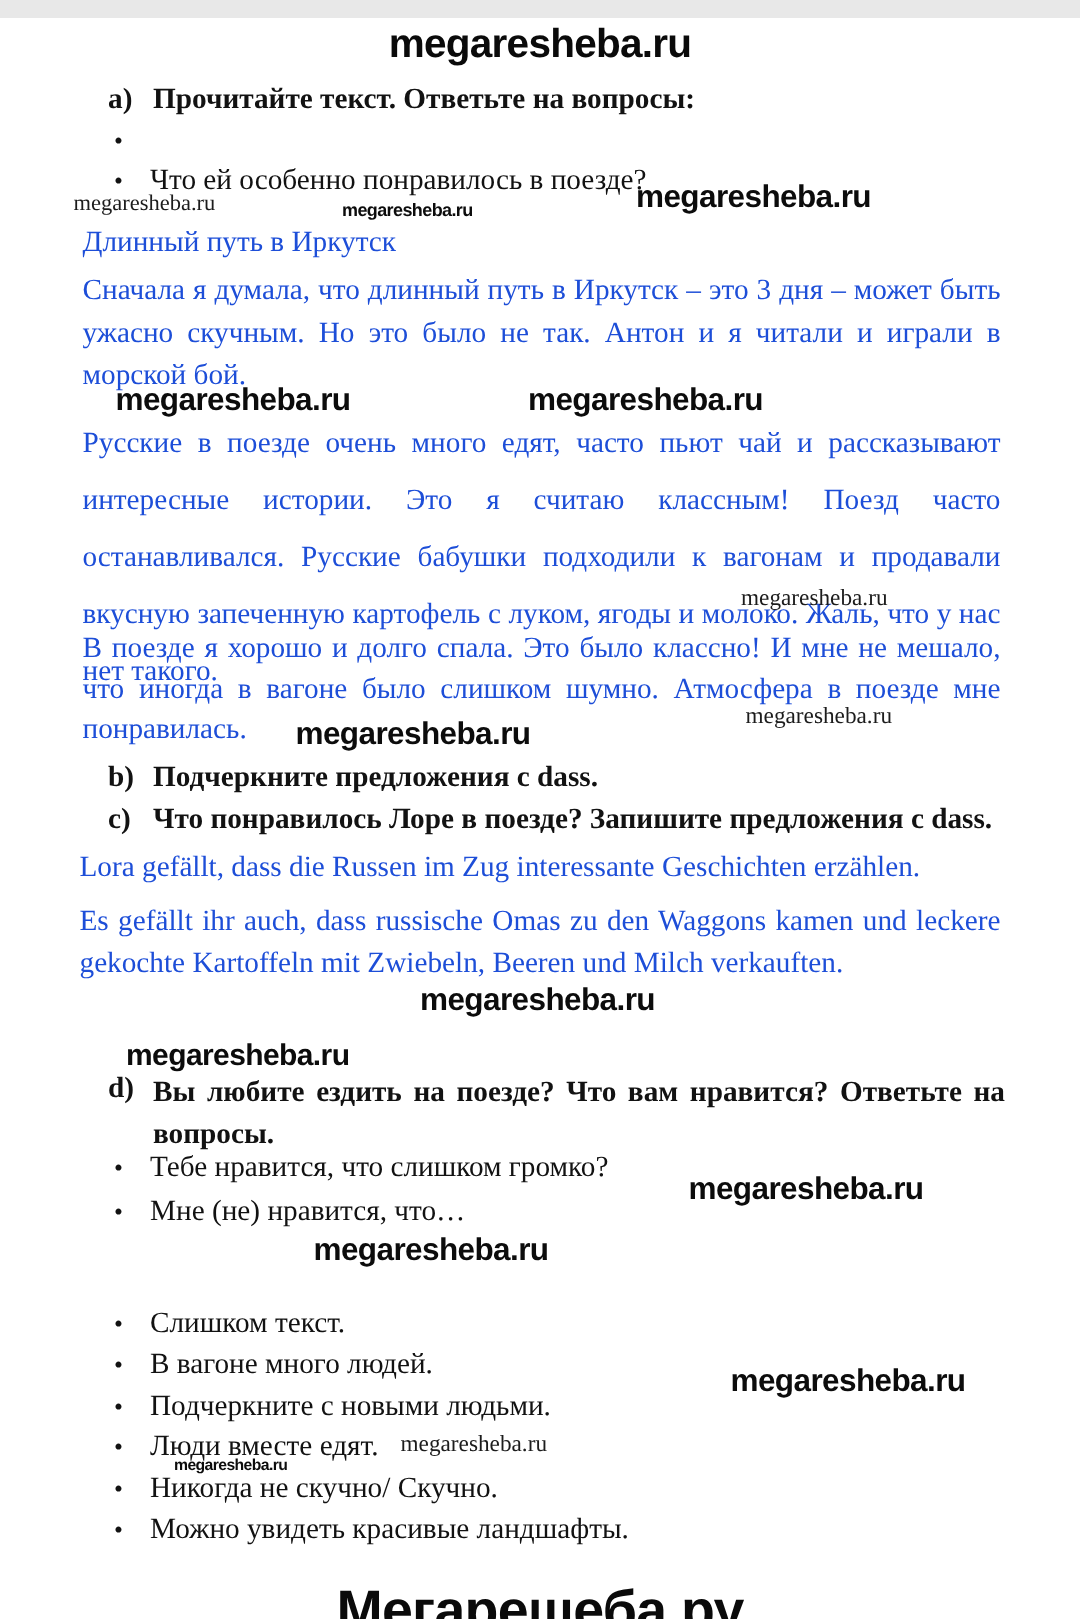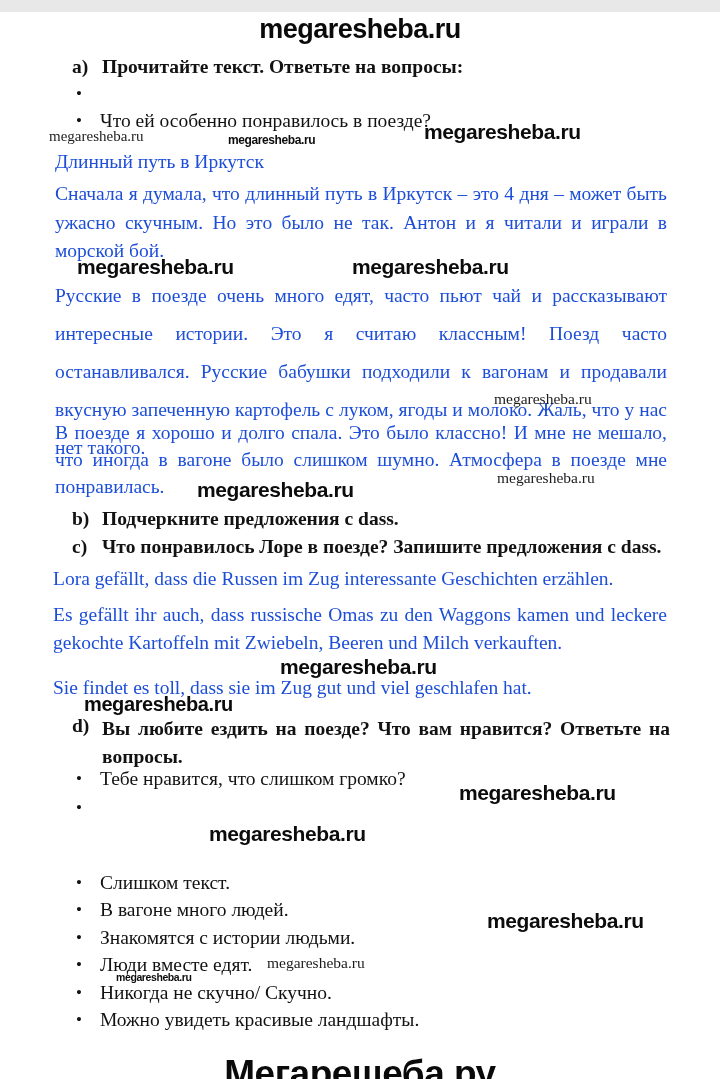--- a/index.html
+++ b/index.html
@@ -66,21 +66,21 @@
     <span class="dot">•</span>
     <span>Что ей особенно понравилось в поезде?</span>
   </div>
 
   <div class="abs wm-normal" style="left:49px; top:116px; font-size:15px;">megaresheba.ru</div>
   <div class="abs wm-bold" style="left:228px; top:121px; font-size:12px;">megaresheba.ru</div>
   <div class="abs wm-bold" style="left:424px; top:108px; font-size:21px;">megaresheba.ru</div>
 
   <div class="abs txt" style="left:55px; top:139px;">Длинный путь в Иркутск</div>
 
-  <div class="abs txt para p-lh1" style="left:55px; top:168px;">Сначала я думала, что длинный путь в Иркутск – это 4 дня – может быть ужасно скучным. Но это было не так. Антон и я читали и играли в морской бой.</div>
+  <div class="abs txt para p-lh1" style="left:55px; top:168px;">Сначала я думала, что длинный путь в Иркутск – это 3 дня – может быть ужасно скучным. Но это было не так. Антон и я читали и играли в морской бой.</div>
 
   <div class="abs wm-bold" style="left:77px; top:243px; font-size:21px;">megaresheba.ru</div>
   <div class="abs wm-bold" style="left:352px; top:243px; font-size:21px;">megaresheba.ru</div>
 
   <div class="abs txt para p-lh2" style="left:55px; top:265px;">Русские в поезде очень много едят, часто пьют чай и рассказывают интересные истории.  Это я считаю классным! Поезд часто останавливался. Русские бабушки подходили к вагонам и продавали вкусную запеченную картофель с луком, ягоды и молоко. Жаль, что у нас нет такого.</div>
   <div class="abs wm-normal" style="left:494px; top:378px; font-size:15.5px;">megaresheba.ru</div>
 
   <div class="abs txt para p-lh3" style="left:55px; top:407px;">В поезде я хорошо и долго спала. Это было классно! И мне не мешало, что иногда в вагоне было слишком шумно. Атмосфера в поезде мне понравилась.</div>
   <div class="abs wm-normal" style="left:497px; top:457px; font-size:15.5px;">megaresheba.ru</div>
   <div class="abs wm-bold" style="left:197px; top:466px; font-size:21px;">megaresheba.ru</div>
@@ -90,50 +90,50 @@
     <span class="title">Подчеркните предложения с dass.</span>
   </div>
   <div class="abs heading" style="left:72px; top:524px; width:600px;">
     <span class="lbl">c)</span>
     <span class="title">Что понравилось Лоре в поезде? Запишите предложения с dass.</span>
   </div>
 
   <div class="abs txt para p-lh4" style="left:53px; top:589px; width:614px;">Es gefällt ihr auch, dass russische Omas zu den Waggons kamen und leckere gekochte Kartoffeln mit Zwiebeln, Beeren und Milch verkauften.</div>
   <div class="abs txt" style="left:53px; top:556px; width:616px;">Lora gefällt, dass die Russen im Zug interessante Geschichten erzählen.</div>
   <div class="abs wm-bold" style="left:280px; top:643px; font-size:21px;">megaresheba.ru</div>
-  <div class="abs txt" style="left:53px; top:665px; width:616px;">Sie findet es toll, dass sie im Zug gut und viel geschlafen hat.</div>
   <div class="abs wm-bold" style="left:84px; top:681px; font-size:20px;">megaresheba.ru</div>
 
   <div class="abs heading heading-wrap" style="left:72px; top:703px; width:598px;">
     <span class="lbl">d)</span>
     <span class="title">Вы любите ездить на поезде? Что вам нравится? Ответьте на вопросы.</span>
   </div>
 
   <div class="abs bullet-row" style="left:76px; top:756px; width:560px;">
     <span class="dot">•</span>
     <span>Тебе нравится, что слишком громко?</span>
   </div>
   <div class="abs bullet-row" style="left:76px; top:785px; width:560px;">
     <span class="dot">•</span>
+    <span>Мне (не) нравится, что…</span>
   </div>
 
   <div class="abs wm-bold" style="left:459px; top:769px; font-size:21px;">megaresheba.ru</div>
   <div class="abs wm-bold" style="left:209px; top:810px; font-size:21px;">megaresheba.ru</div>
 
   <div class="abs bullet-row" style="left:76px; top:860px; width:560px;">
     <span class="dot">•</span>
     <span>Слишком текст.</span>
   </div>
   <div class="abs bullet-row" style="left:76px; top:887px; width:560px;">
     <span class="dot">•</span>
     <span>В вагоне много людей.</span>
   </div>
   <div class="abs bullet-row" style="left:76px; top:915px; width:560px;">
     <span class="dot">•</span>
-    <span>Знакомятся с истории людьми.</span>
+    <span>Подчеркните с новыми людьми.</span>
   </div>
   <div class="abs wm-bold" style="left:487px; top:897px; font-size:21px;">megaresheba.ru</div>
   <div class="abs bullet-row" style="left:76px; top:942px; width:560px;">
     <span class="dot">•</span>
     <span>Люди вместе едят.</span>
   </div>
   <div class="abs wm-normal" style="left:267px; top:942px; font-size:15.5px;">megaresheba.ru</div>
   <div class="abs wm-bold" style="left:116px; top:959px; font-size:10.5px;">megaresheba.ru</div>
   <div class="abs bullet-row" style="left:76px; top:970px; width:560px;">
     <span class="dot">•</span>

